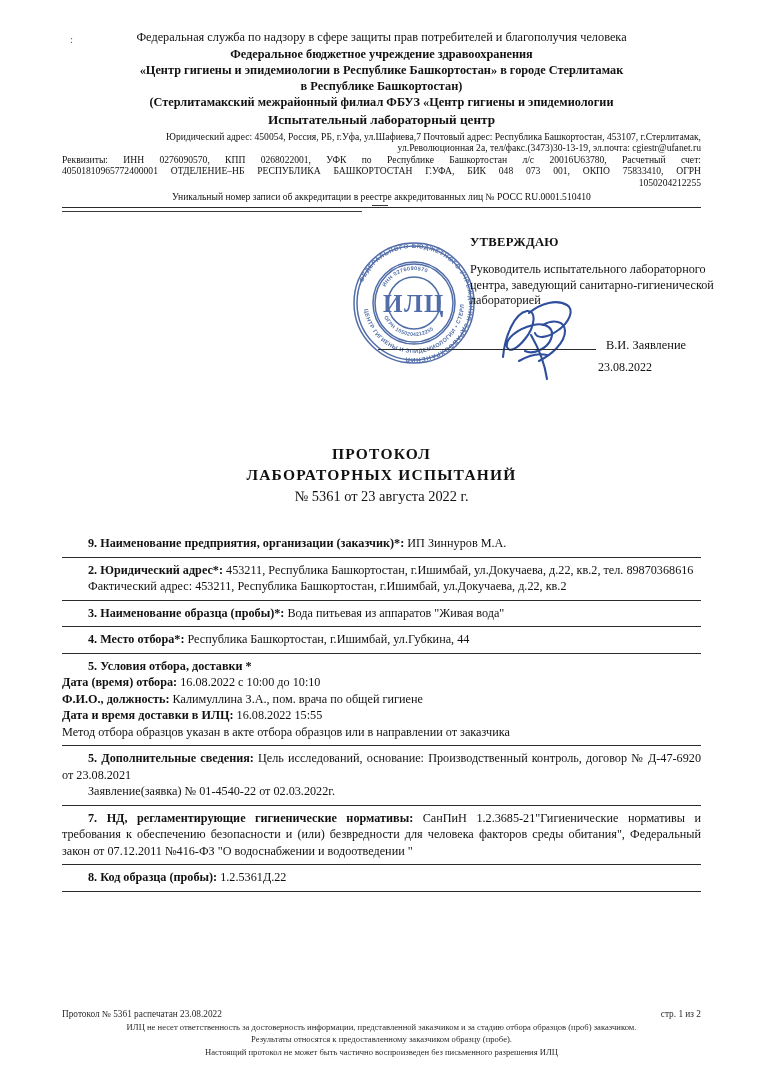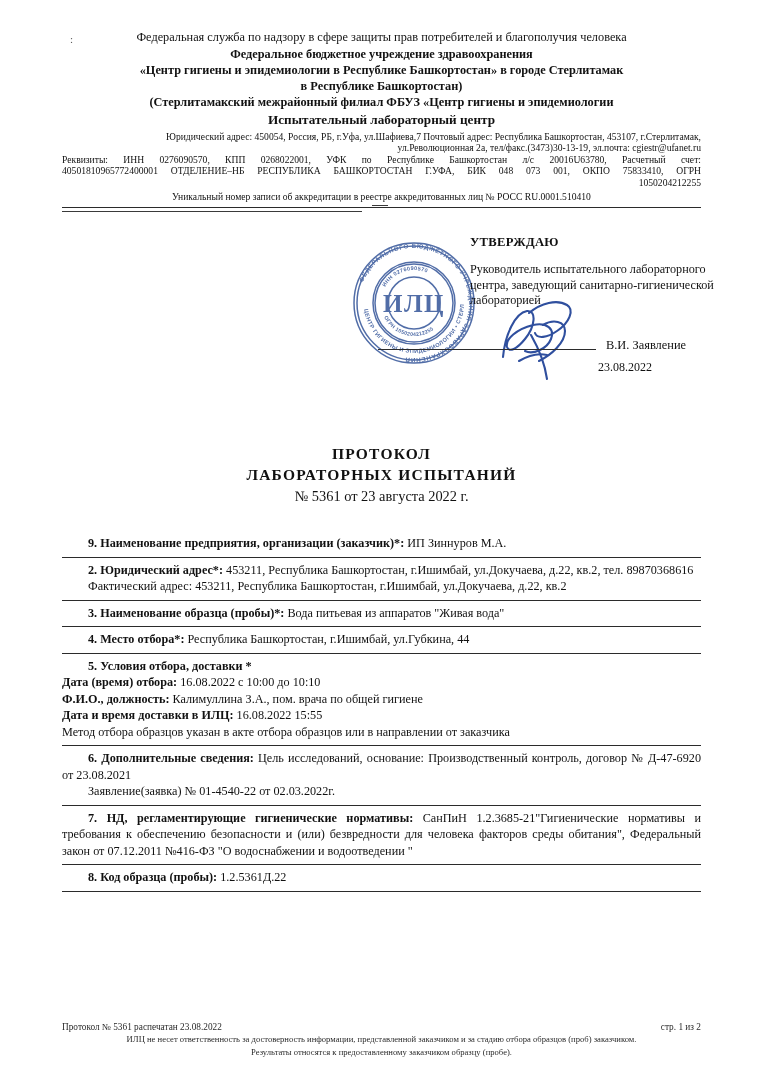--- a/index.html
+++ b/index.html
@@ -364,21 +364,21 @@
       </p>
       <p class="sub">
         <span class="lbl">Дата и время доставки в ИЛЦ:</span>
         <span>16.08.2022 15:55</span>
       </p>
       <p class="sub">Метод отбора образцов указан в акте отбора образцов или в направлении от заказчика</p>
     </div>
 
     <div class="sec bordered">
       <p class="indent just">
-        <span class="lbl">6. Дополнительные сведения:</span>
+        <span class="lbl">5. Дополнительные сведения:</span>
         <span>Цель исследований, основание: Производственный контроль, договор № Д-47-6920 от 23.08.2021</span>
       </p>
       <p class="indent">Заявление(заявка) № 01-4540-22 от 02.03.2022г.</p>
     </div>
 
     <div class="sec bordered">
       <p class="indent just">
         <span class="lbl">7. НД, регламентирующие гигиенические нормативы:</span>
         <span>СанПиН 1.2.3685-21"Гигиенические нормативы и требования к обеспечению безопасности и (или) безвредности для человека факторов среды обитания", Федеральный закон от 07.12.2011 №416-ФЗ "О водоснабжении и водоотведении "</span>
       </p>
@@ -393,15 +393,16 @@
 
   </div>
 
   <div class="footer">
     <div class="footer-top">
       <span>Протокол № 5361  распечатан 23.08.2022</span>
       <span>стр. 1 из 2</span>
     </div>
     <div class="footer-note n1">ИЛЦ не несет ответственность за достоверность информации, представленной заказчиком и за стадию отбора образцов (проб) заказчиком.</div>
     <div class="footer-note">Результаты относятся к предоставленному заказчиком образцу (пробе).</div>
+    <div class="footer-note">Настоящий протокол не может быть частично воспроизведен без письменного разрешения ИЛЦ</div>
   </div>
 
 </div>
 
 </body></html>

